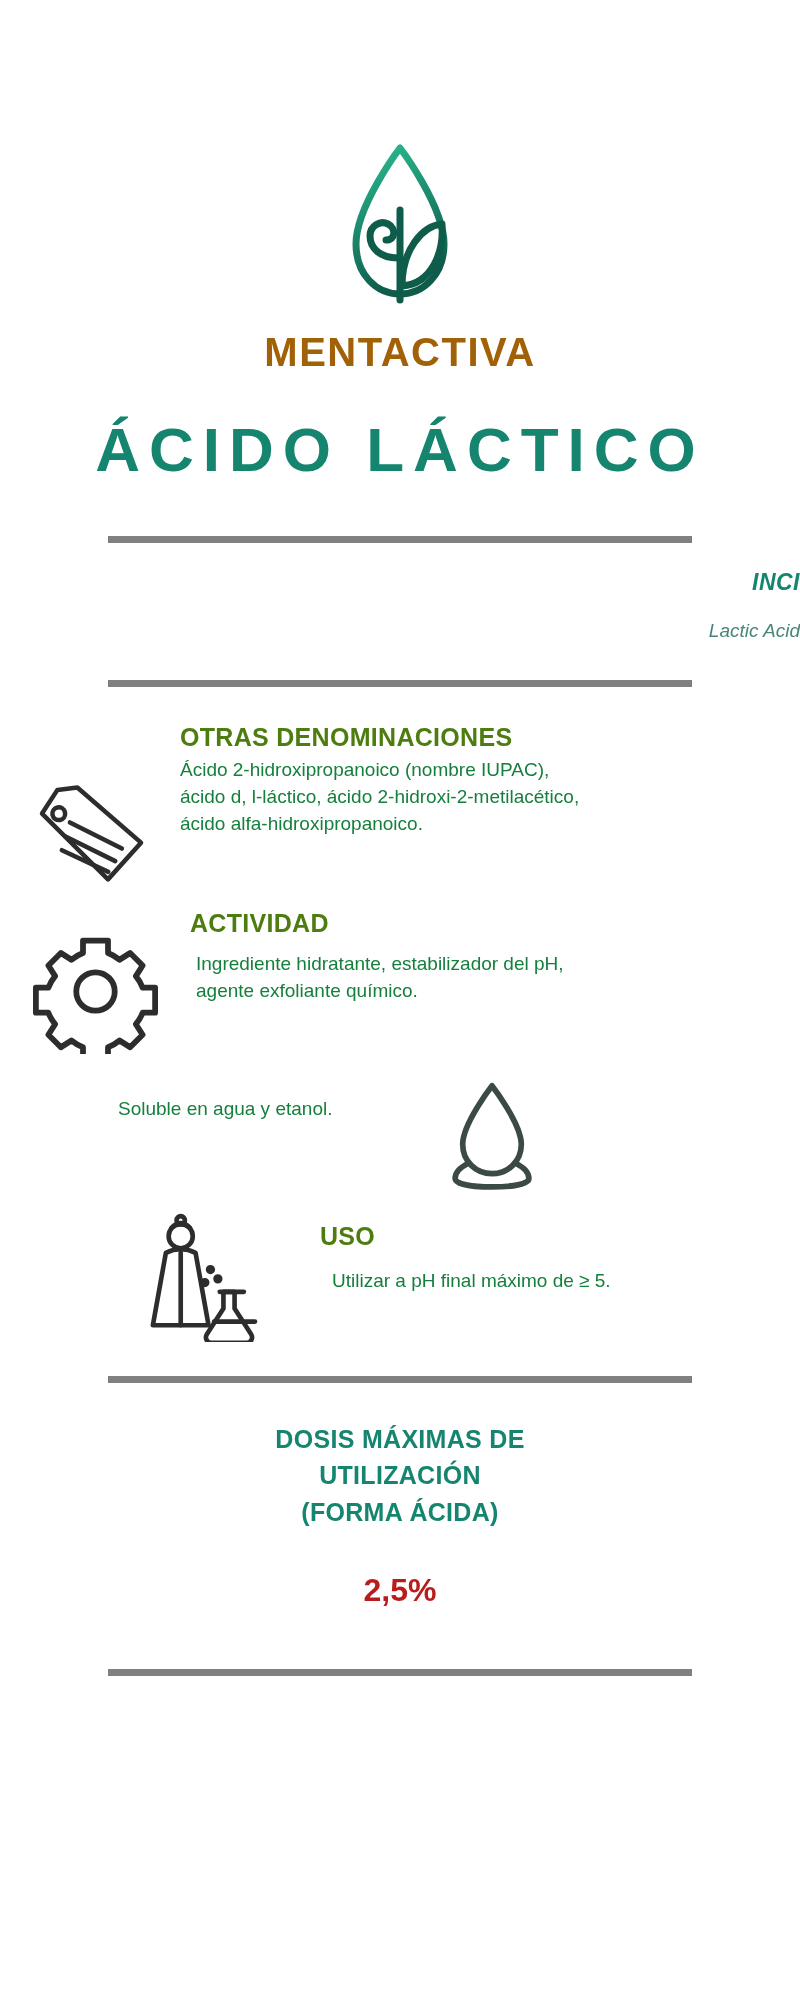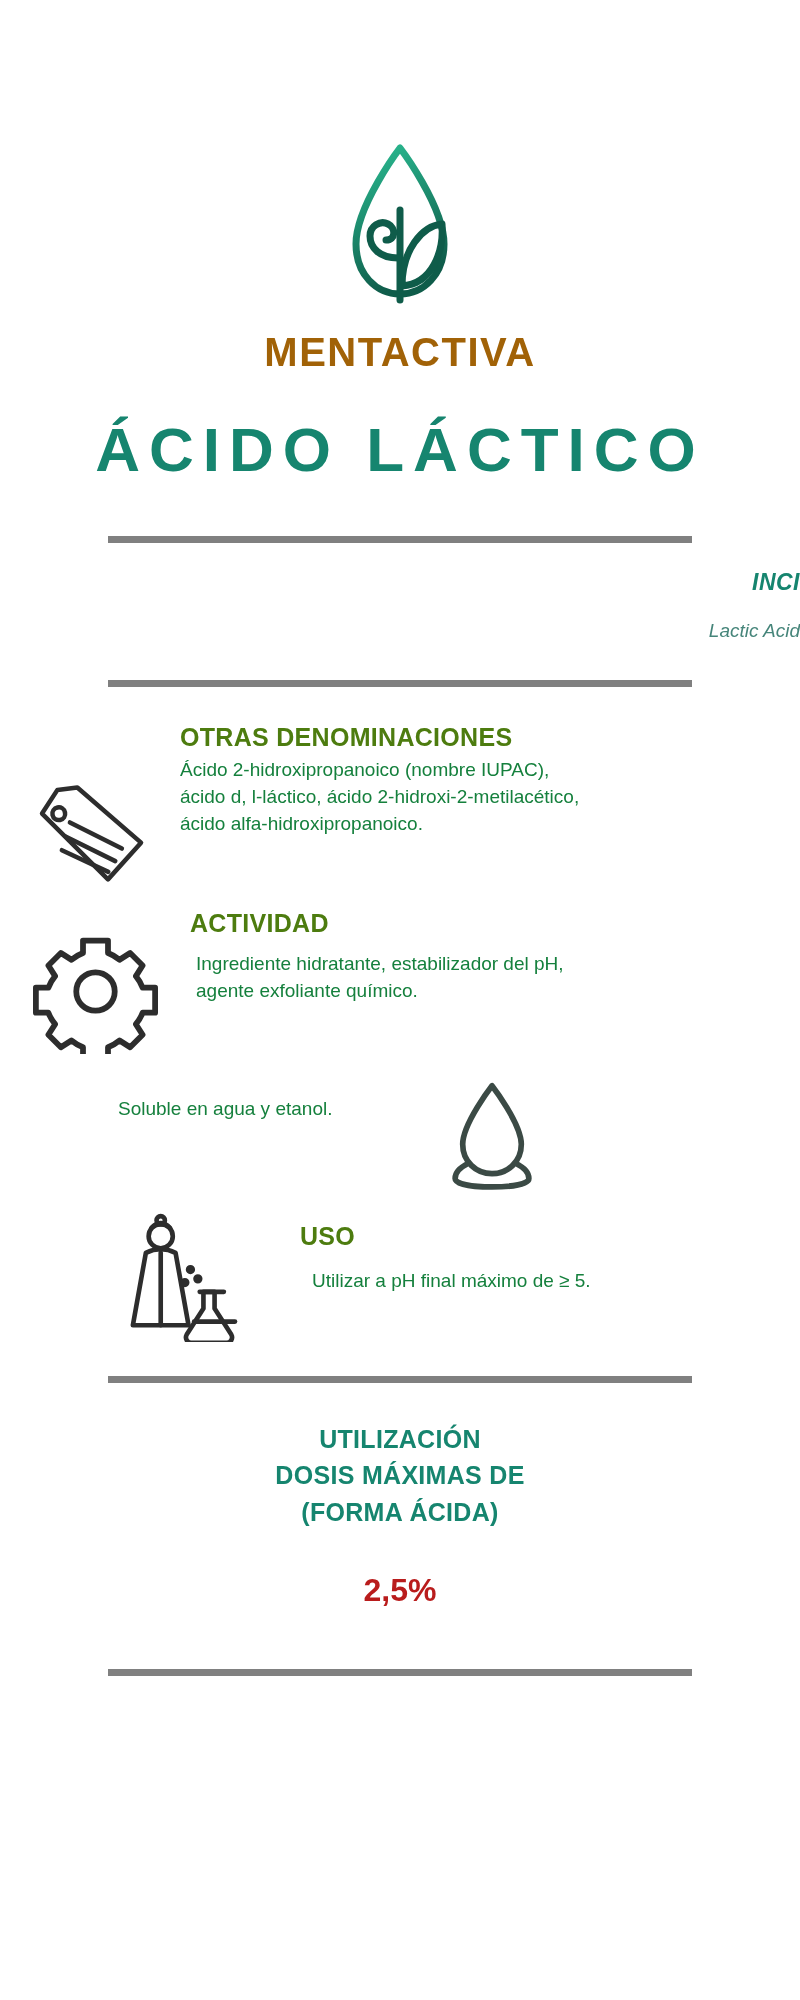--- a/index.html
+++ b/index.html
@@ -138,20 +138,21 @@
     display: flex;
     justify-content: flex-start;
     padding-top: 0;
   }
 
   
   .sec-uso {
     margin-top: 8px;
     display: flex;
     align-items: flex-start;
+    padding-left: 20px;
   }
   .sec-uso .icon-wrap {
     width: 300px;
     display: flex;
     justify-content: flex-end;
     padding-top: 14px;
     padding-right: 52px;
   }
   .sec-uso .text-wrap { width: 420px; padding-top: 22px; }
   .sec-uso .sec-body { margin-top: 14px; padding-left: 12px; }
@@ -283,21 +284,21 @@
     </div>
     <div class="text-wrap">
       <div class="sec-head">USO</div>
       <div class="sec-body">Utilizar a pH final máximo de ≥ 5.</div>
     </div>
   </div>
 
   <div class="divider d3"></div>
 
   <div class="dosis-block">
+    <div class="dosis-head">DOSIS MÁXIMAS DE</div>
     <div class="dosis-head">UTILIZACIÓN</div>
-    <div class="dosis-head">DOSIS MÁXIMAS DE</div>
     <div class="dosis-head">(FORMA ÁCIDA)</div>
     <div class="dosis-value">2,5%</div>
   </div>
 
   <div class="divider d4"></div>
 
 </div>
 
 </body></html>

